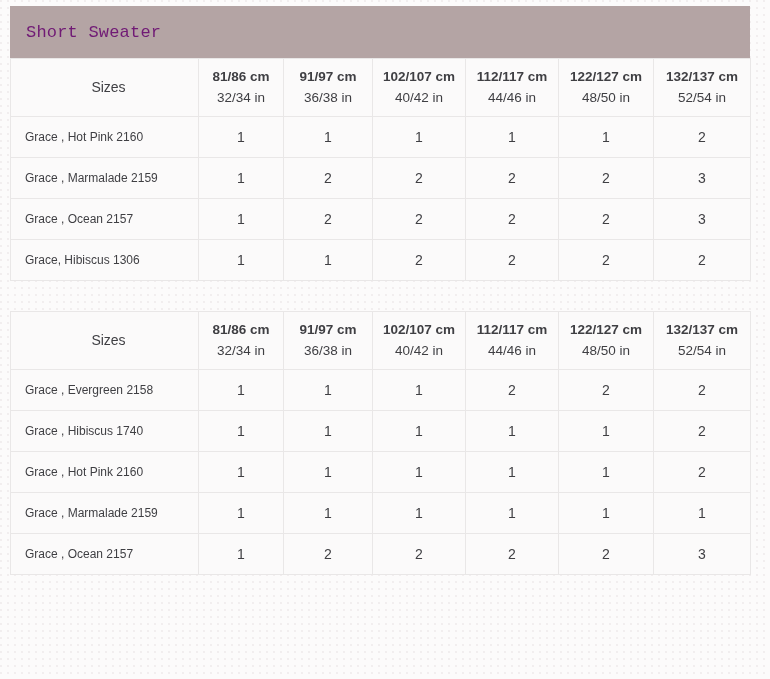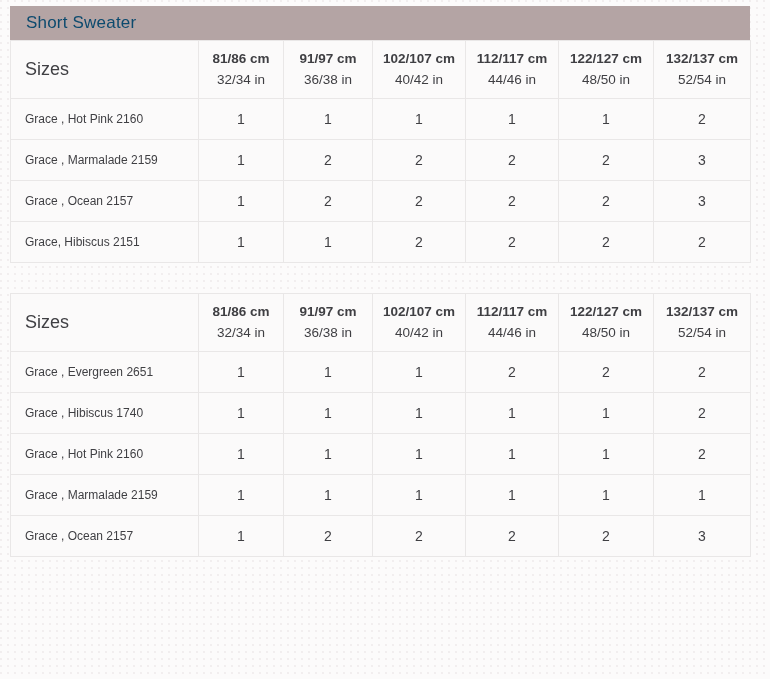--- a/index.html
+++ b/index.html
@@ -32,29 +32,30 @@
     box-sizing: border-box;
   }
 
   .size-table-block {
     width: 740px;
     margin-bottom: 30px;
   }
 
   .table-caption {
     background: #b4a4a4;
-    color: #0c4a6e;
+    color: #701a75;
     font-size: 17px;
     font-weight: normal;
     letter-spacing: 0.2px;
     padding: 13px 0 13px 16px;
     box-sizing: border-box;
-    height: 34px;
+    height: 52px;
     display: flex;
     align-items: center;
+    font-family: Liberation Mono, monospace;
   }
 
   table.size-table {
     width: 100%;
     border-collapse: collapse;
     background: #fbfafa;
     table-layout: fixed;
   }
 
   table.size-table th,
@@ -68,23 +69,23 @@
 
   
   table.size-table thead th {
     height: 58px;
     vertical-align: middle;
     line-height: 1.55;
     padding: 4px 6px;
     box-sizing: border-box;
   }
   table.size-table thead th.label-col {
-    text-align: left;
+    text-align: center;
     padding-left: 14px;
-    font-size: 18px;
+    font-size: 14px;
     margin-top: 25px;
   }
   table.size-table thead th.size-col {
     text-align: center;
   }
   .size-col-cm { display: block; font-weight: bold; }
   .size-col-in { display: block; }
 
   
   table.size-table tbody td {
@@ -183,21 +184,21 @@
             <tr>
               <td class="row-label">Grace , Ocean 2157</td>
               <td class="row-value">1</td>
               <td class="row-value">2</td>
               <td class="row-value">2</td>
               <td class="row-value">2</td>
               <td class="row-value">2</td>
               <td class="row-value">3</td>
             </tr>
             <tr>
-              <td class="row-label">Grace, Hibiscus 2151</td>
+              <td class="row-label">Grace, Hibiscus 1306</td>
               <td class="row-value">1</td>
               <td class="row-value">1</td>
               <td class="row-value">2</td>
               <td class="row-value">2</td>
               <td class="row-value">2</td>
               <td class="row-value">2</td>
             </tr>
           </tbody>
         </table>
       </div>
@@ -236,21 +237,21 @@
                 <span class="size-col-in">48/50 in</span>
               </th>
               <th class="size-col">
                 <span class="size-col-cm">132/137 cm</span>
                 <span class="size-col-in">52/54 in</span>
               </th>
             </tr>
           </thead>
           <tbody>
             <tr>
-              <td class="row-label">Grace , Evergreen 2651</td>
+              <td class="row-label">Grace , Evergreen 2158</td>
               <td class="row-value">1</td>
               <td class="row-value">1</td>
               <td class="row-value">1</td>
               <td class="row-value">2</td>
               <td class="row-value">2</td>
               <td class="row-value">2</td>
             </tr>
             <tr>
               <td class="row-label">Grace , Hibiscus 1740</td>
               <td class="row-value">1</td>

